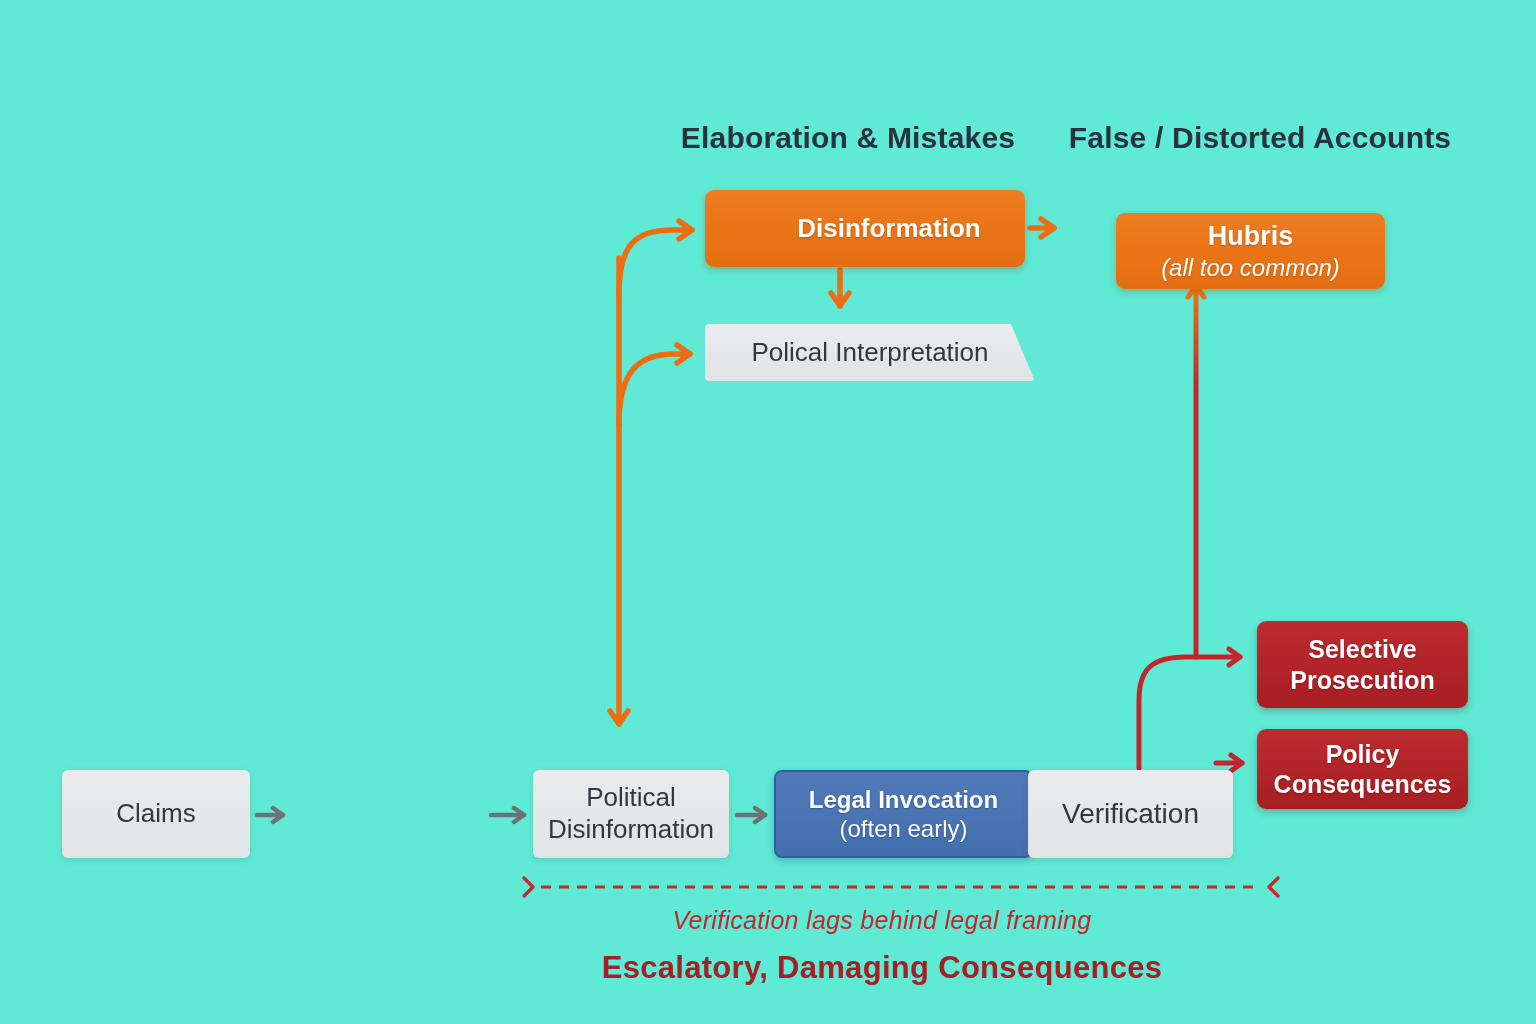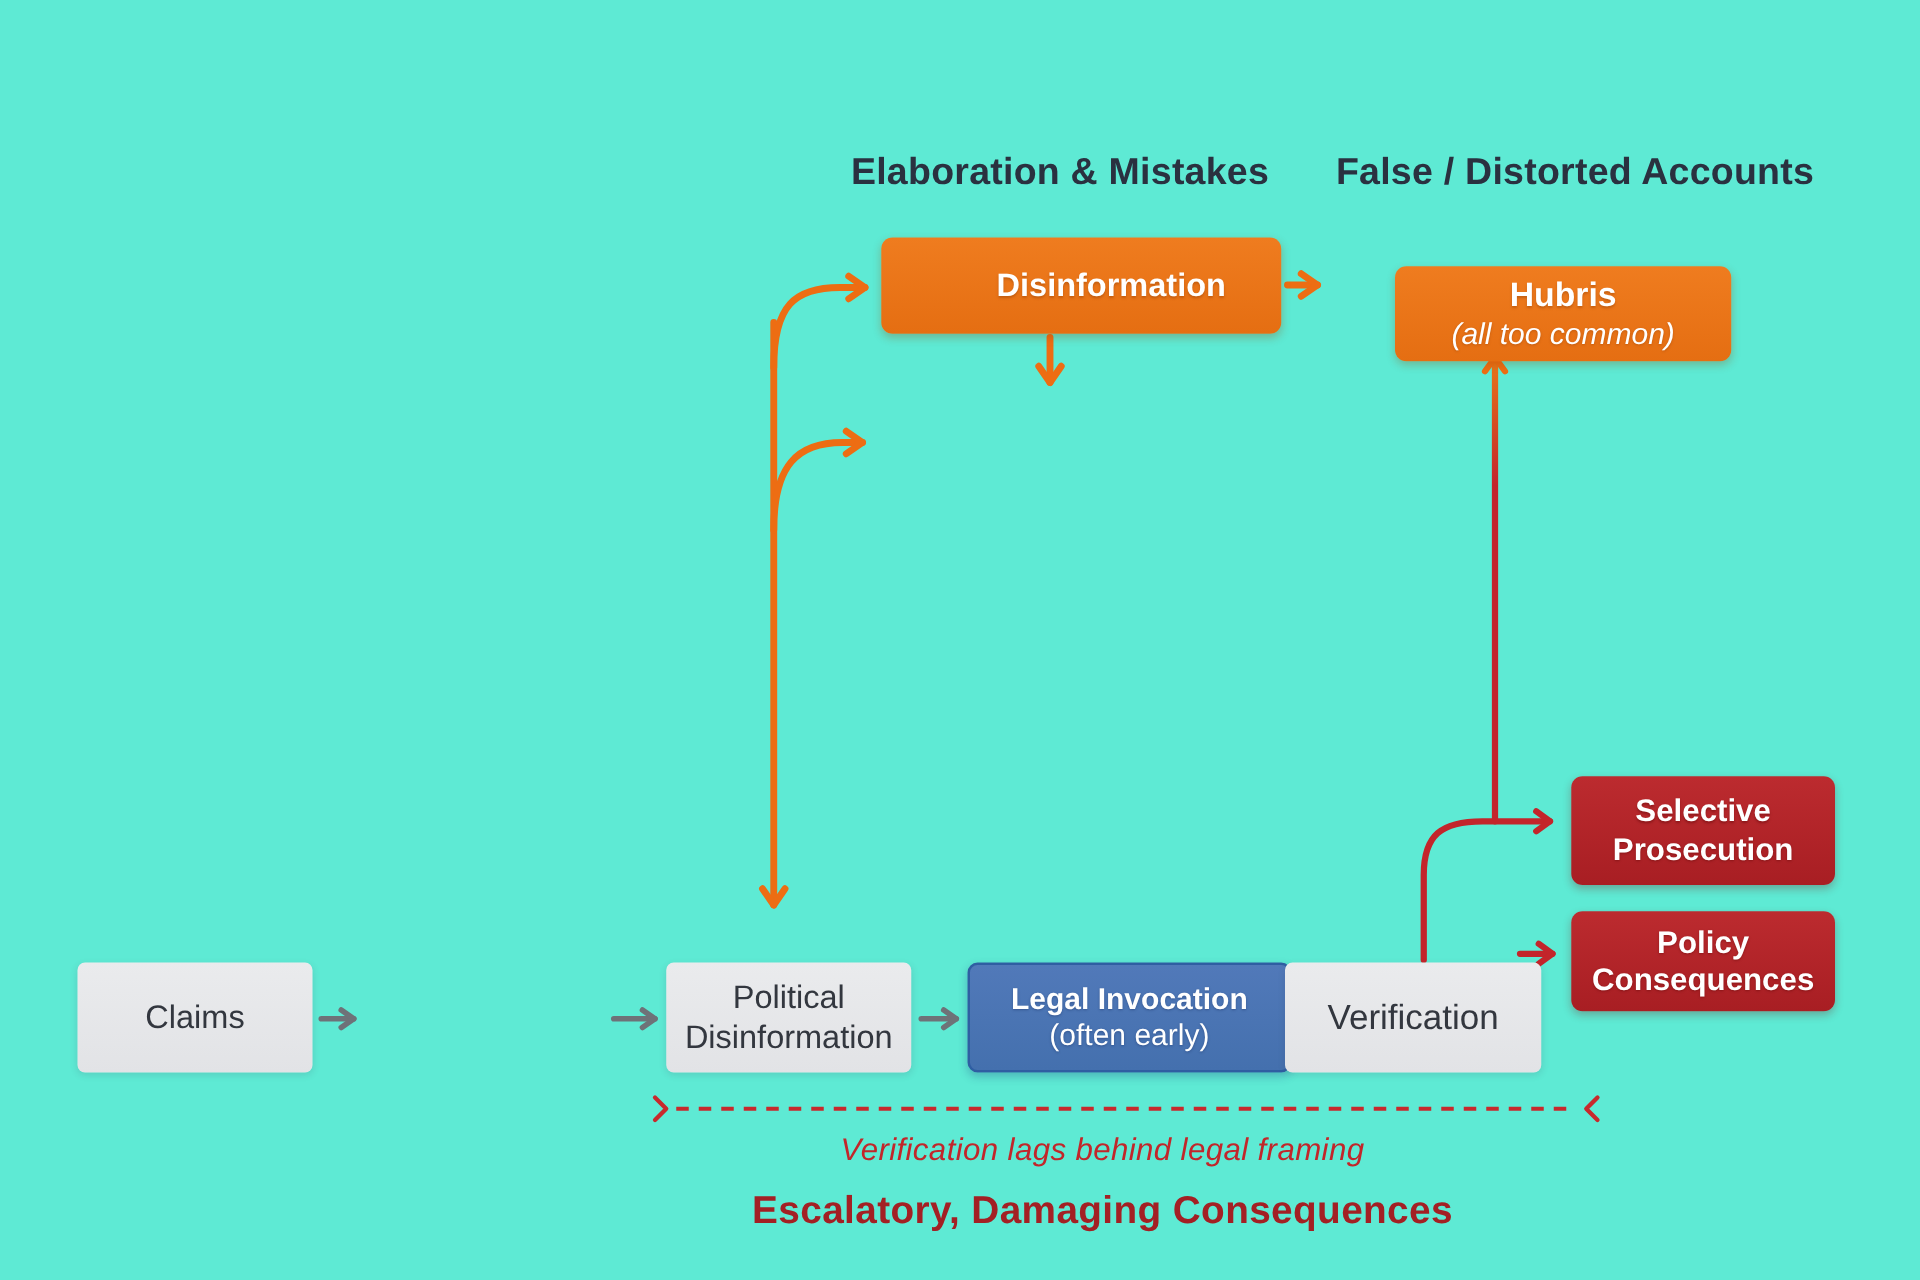--- a/index.html
+++ b/index.html
@@ -112,20 +112,23 @@
 
   <div class="node obox" style="left:705px;top:190px;width:320px;height:77px;padding-left:48px;">
     <span>Disinformation</span>
   </div>
 
   <div class="node obox" style="left:1116px;top:190px;width:269px;height:76px;margin-top:23px;">
     <span style="font-size:27px;">Hubris</span>
     <span class="sub">(all too common)</span>
   </div>
 
+  <div class="node gbox slant" style="left:705px;top:324px;width:330px;height:57px;font-size:26px;">
+    <span>Polical Interpretation</span>
+  </div>
 
   <div class="node gbox" style="left:62px;top:770px;width:188px;height:88px;">
     <span>Claims</span>
   </div>
 
 
   <div class="node gbox" style="left:533px;top:770px;width:196px;height:88px;padding:0 14px;">
     <span>Political Disinformation</span>
   </div>
 

